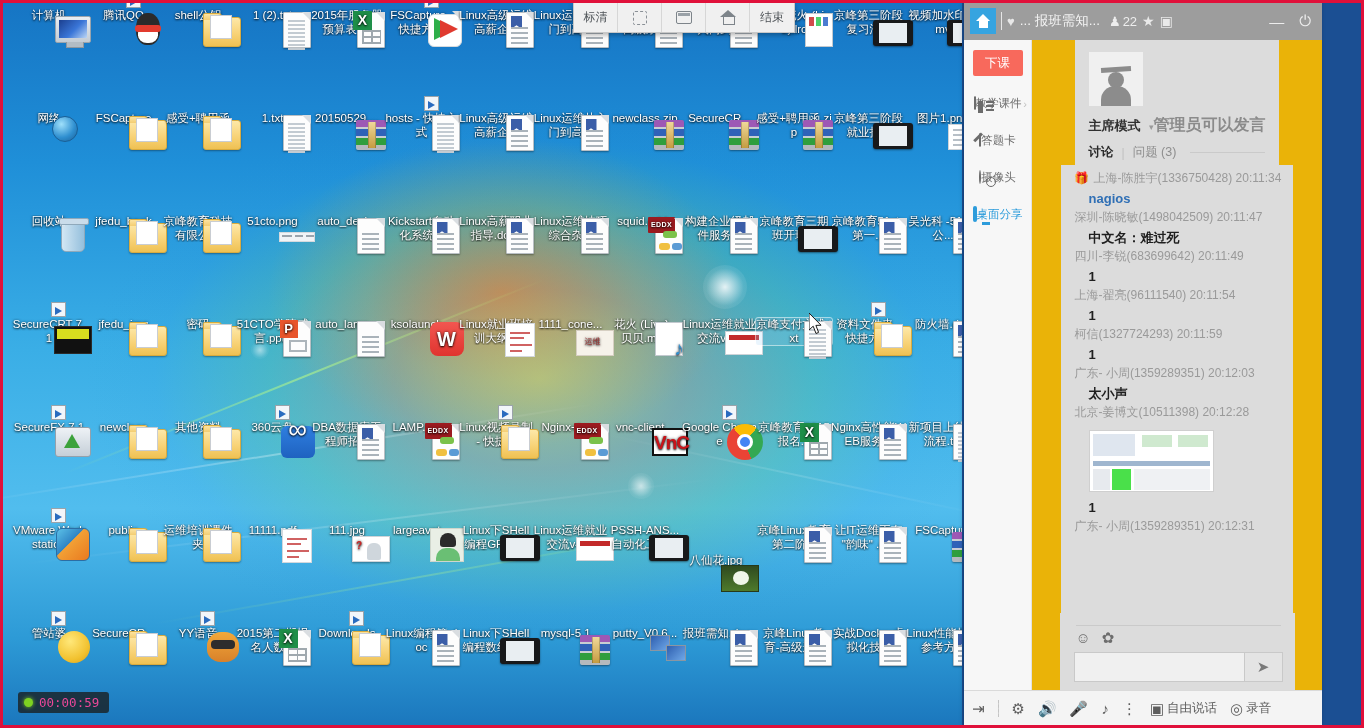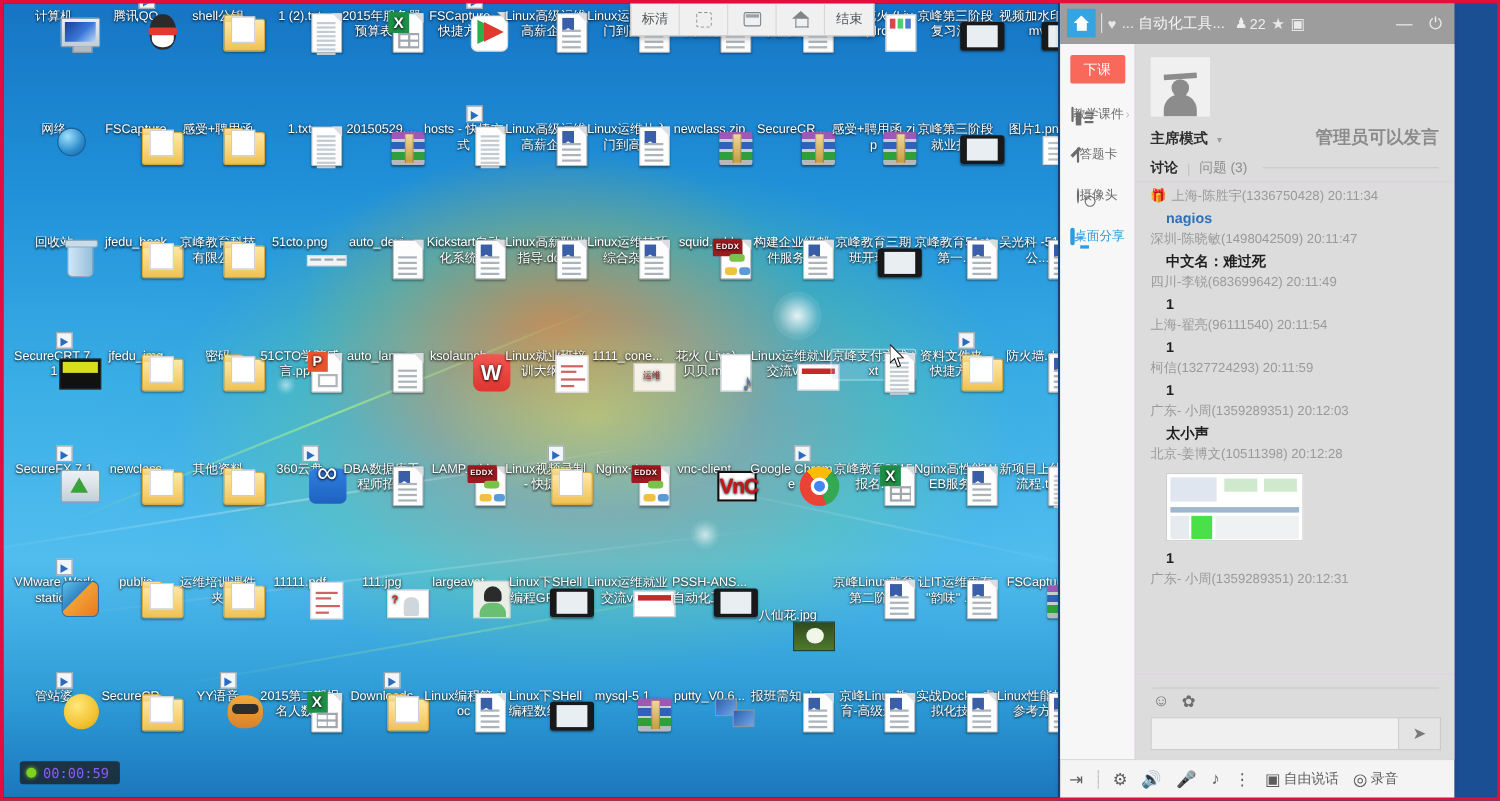--- a/index.html
+++ b/index.html
@@ -403,21 +403,21 @@
   }
   .ft-home:after {
     content:""; position:absolute; left:-5px; top:-1px; width:10px; height:7px;
     border:1.5px solid #7d848a; border-top:none;
   }
 
   
   #timer-badge {
     position: absolute; left: 18px; top: 692px;
     background: rgba(26,40,48,0.88);
-    color: #8b5cf6;
+    color: #ec4899;
     border-radius: 3px;
     padding: 3px 10px 3px 6px;
     font-size: 12.5px;
     font-family: "DejaVu Sans Mono", monospace;
     display: flex; align-items: center; gap: 6px;
     z-index: 600;
   }
   #timer-badge .dot {
     width: 9px; height: 9px; border-radius: 50%;
     background: #7ed321;
@@ -532,21 +532,21 @@
   }
   .ico-share:before {
     content:""; position:absolute; left:7px; bottom:-5px; width:8px; height:3px; background:#2d9cdb;
   }
   .rail-chevron {
     position:absolute; right:4px; top:2px;
     color:#c2c2c2; font-size:11px;
   }
 
   
-  #main-col { flex:1; display:flex; flex-direction:column; min-width:0; background:#f0abfc; }
+  #main-col { flex:1; display:flex; flex-direction:column; min-width:0; background:#eab308;align-items:center; }
   #teacher-block { padding: 12px 14px 0 14px; background:#dcdcdc; }
   .teacher-avatar {
     width: 54px; height: 54px;
     background: #f0f0f0;
     display:flex; align-items:flex-end; justify-content:center;
     overflow:hidden;
   }
   .grad-figure { width: 34px; height: 42px; position:relative; }
   .grad-figure .head { position:absolute; left:9px; top:8px; width:16px; height:16px; border-radius:50%; background:#8c8c8c; }
   .grad-figure .cap { position:absolute; left:2px; top:3px; width:30px; height:5px; background:#8c8c8c; transform:rotate(-4deg); }
@@ -1158,21 +1158,21 @@
 
   <div id="right-panel">
     <div id="app-window">
 
       <div id="titlebar">
         <div class="home-btn">
           <span class="home-glyph"></span>
         </div>
         <div class="tb-sep"></div>
         <span class="tb-heart">♥</span>
-        <span class="tb-title">... 自动化工具...</span>
+        <span class="tb-title">... 报班需知...</span>
         <span class="tb-count">
           <span>♟</span>
           <span>22</span>
         </span>
         <span class="tb-icon">★</span>
         <span class="tb-icon">▣</span>
         <span class="tb-spacer"></span>
         <span class="tb-min">—</span>
         <span class="tb-pow">⏻</span>
       </div>

